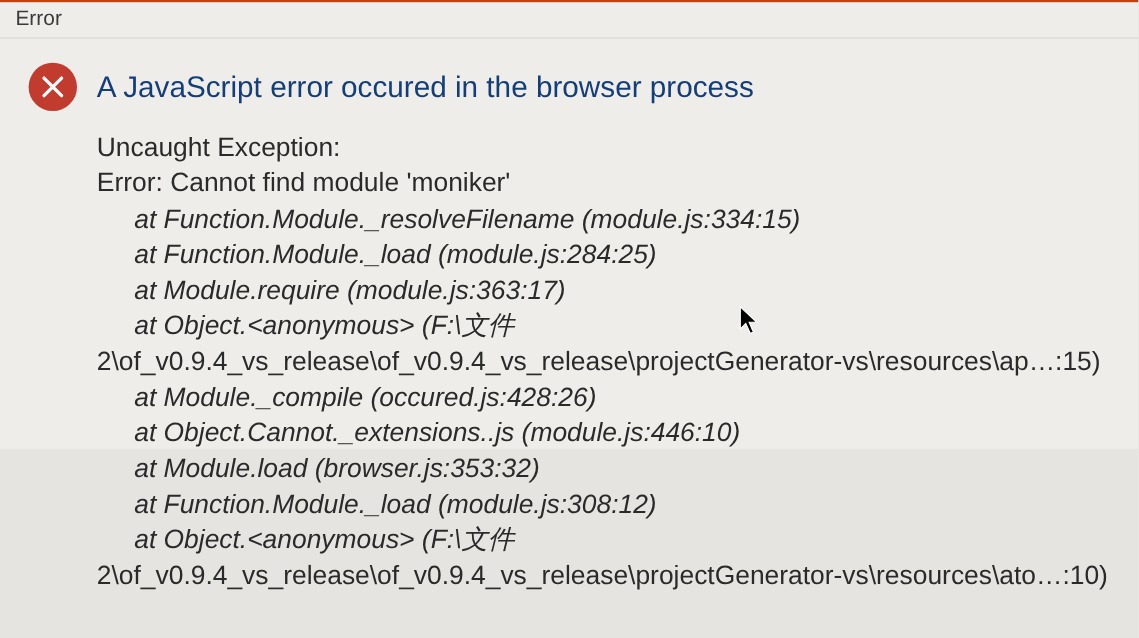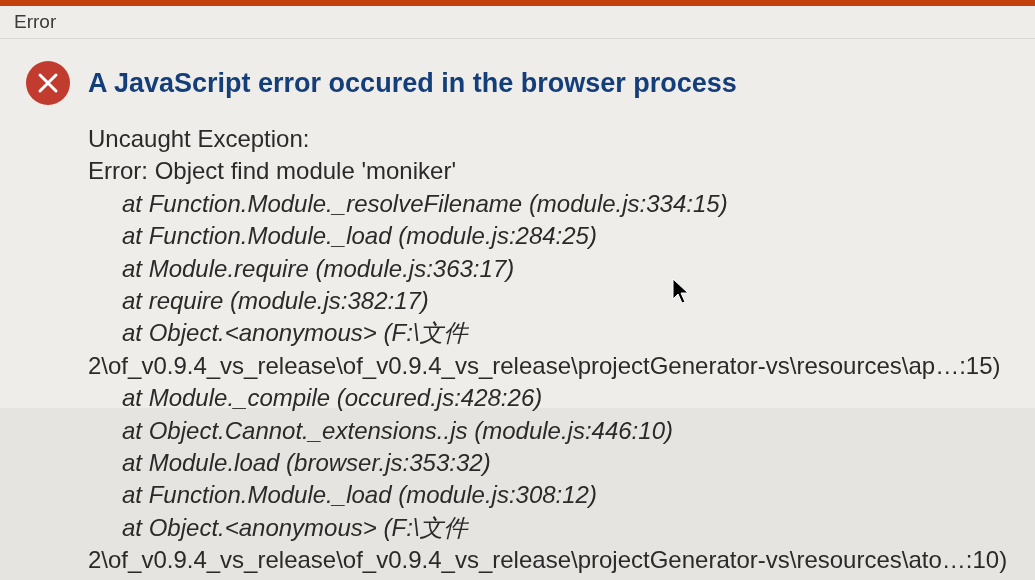--- a/index.html
+++ b/index.html
@@ -1,26 +1,26 @@
 <!DOCTYPE html>
 <html><head>
 <meta charset="utf-8">
 <style>
   html,body{margin:0;padding:0;width:1035px;height:580px;overflow:hidden;
     font-family:"Segoe UI",Tahoma,sans-serif;background:#e6e4e0;}
   .window{width:1035px;height:408px;background:#efede9;box-sizing:border-box;
-    border-top:6px solid #c2410c;}
+    border-top:2px solid #c2410c;}
   .titlebar{height:32px;line-height:32px;padding-left:14px;color:#3b3b3b;
     font-size:19px;border-bottom:1px solid #d8d6d2;}
   .content{padding:22px 20px 0 26px;}
   .headrow{display:flex;align-items:center;gap:18px;margin-bottom:18px;}
   .erricon{width:44px;height:44px;border-radius:50%;background:#c13b2f;
     display:flex;align-items:center;justify-content:center;flex:0 0 44px;}
   .erricon svg{width:24px;height:24px;}
-  .heading{font-size:27px;color:#143e7a;font-weight:700;}
+  .heading{font-size:27px;color:#143e7a;font-weight:400;}
   .body{padding-left:62px;font-size:24px;color:#2a2a2a;line-height:1.35;}
   .line{white-space:pre;}
   .indent{padding-left:34px;font-style:italic;}
   .cursor{position:absolute;left:672px;top:278px;pointer-events:none;}
   .cursor svg{width:20px;height:28px;}
 </style>
 </head>
 <body>
 
 <div class="window">
@@ -31,25 +31,24 @@
     <div class="headrow">
       <div class="erricon">
         <svg viewBox="0 0 24 24">
             <path d="M4 4 L20 20 M20 4 L4 20" stroke="#fff" stroke-width="3" stroke-linecap="round" fill="none"></path>
           </svg>
       </div>
       <div class="heading">A JavaScript error occured in the browser process</div>
     </div>
     <div class="body" id="body">
         <div class="line">Uncaught Exception:</div>
-        <div class="line">Error: Object find module 'moniker'</div>
+        <div class="line">Error: Cannot find module 'moniker'</div>
         <div class="line indent">at Function.Module._resolveFilename (module.js:334:15)</div>
         <div class="line indent">at Function.Module._load (module.js:284:25)</div>
         <div class="line indent">at Module.require (module.js:363:17)</div>
-        <div class="line indent">at require (module.js:382:17)</div>
         <div class="line indent">at Object.&lt;anonymous&gt; (F:\文件</div>
         <div class="line">2\of_v0.9.4_vs_release\of_v0.9.4_vs_release\projectGenerator-vs\resources\ap…:15)</div>
         <div class="line indent">at Module._compile (occured.js:428:26)</div>
         <div class="line indent">at Object.Cannot._extensions..js (module.js:446:10)</div>
         <div class="line indent">at Module.load (browser.js:353:32)</div>
         <div class="line indent">at Function.Module._load (module.js:308:12)</div>
         <div class="line indent">at Object.&lt;anonymous&gt; (F:\文件</div>
         <div class="line">2\of_v0.9.4_vs_release\of_v0.9.4_vs_release\projectGenerator-vs\resources\ato…:10)</div>
       </div>
   </div>

